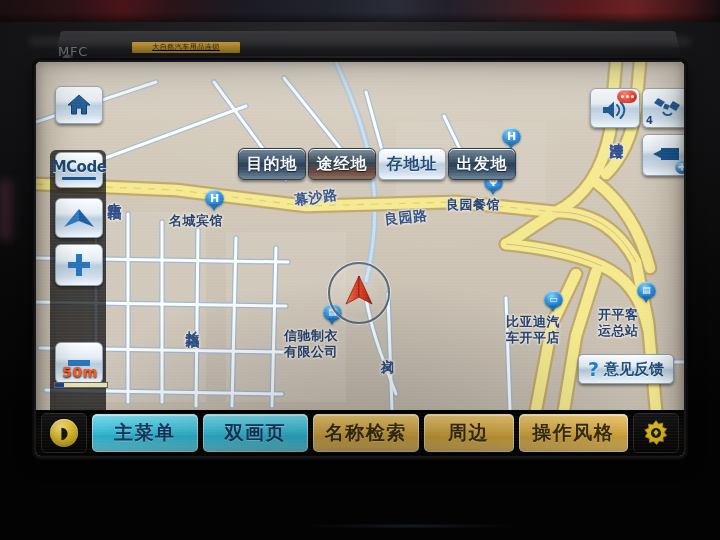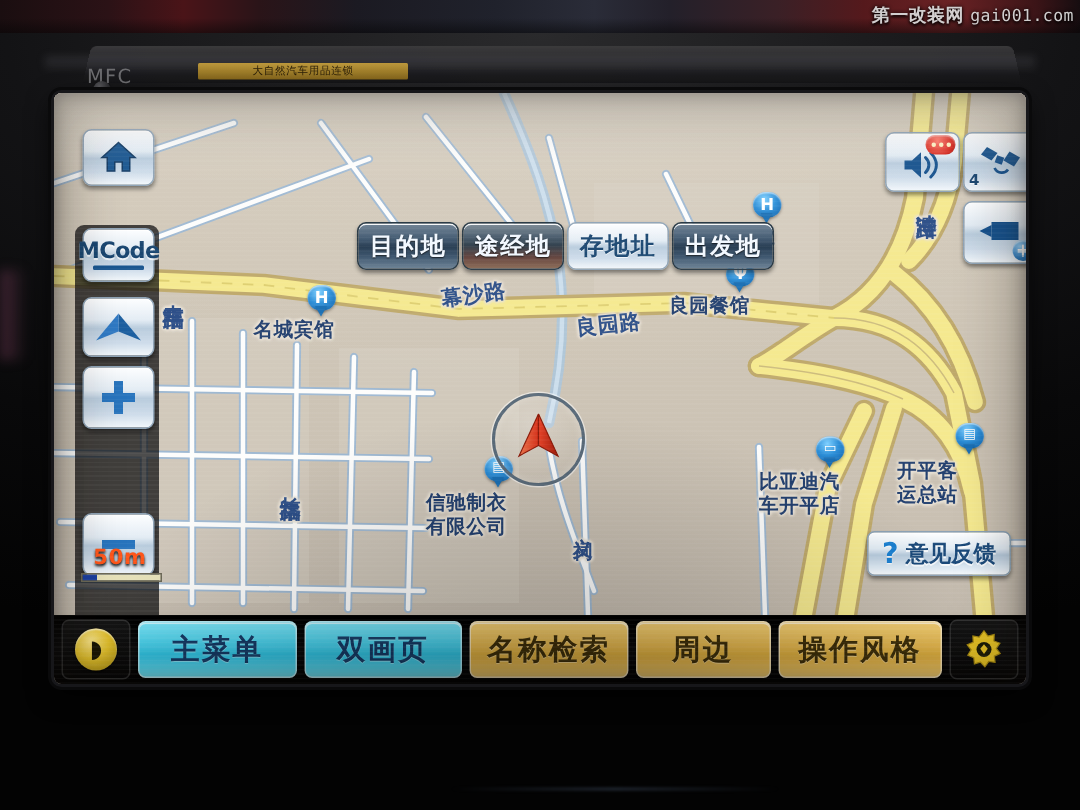--- a/index.html
+++ b/index.html
@@ -34,25 +34,26 @@
     border-radius: 4px 4px 0 0;
     transform: perspective(380px) rotateX(16deg);
     opacity:.92;
   }
   .bezel-sheen {
     position:absolute; left:30px; top:38px; width:660px; height:10px;
     background: linear-gradient(180deg, rgba(150,150,160,.22), rgba(0,0,0,0));
     filter: blur(3px);
   }
   .brand-sticker {
-    position:absolute; left:132px; top:42px; width:140px; height:11px;
+    position:absolute; left:132px; top:42px; width:108px; height:11px;
     background: linear-gradient(180deg,#c9a23e,#8d6c1c);
     border-radius:1px;
     opacity:.92;
     overflow:hidden;
+    text-decoration:underline;
   }
   .brand-sticker span {
     display:block; font-size:7px; line-height:11px; text-align:center;
     color:#2a1d05; letter-spacing:.5px; white-space:nowrap;
     filter: blur(.4px);
   }
   .mfc-label {
     position:absolute; left:58px; top:44px;
     font-size:13px; color:#6d6d70; letter-spacing:.8px;
     filter: blur(.35px);
@@ -276,24 +277,20 @@
   <div class="bezel-top-lip"></div>
   <div class="bezel-sheen"></div>
   <div class="brand-sticker">
       <span>大自然汽车用品连锁</span>
     </div>
   <div class="mfc-label">MFC</div>
   <div class="bezel-knob"></div>
   <div class="env-left-glow"></div>
   <div class="env-bottom-streak"></div>
 
-  <div class="watermark">
-    <span class="wm-cn">第一改装网</span>
-    <span class="wm-url">gai001.com</span>
-  </div>
 
   <div class="screen">
     <div class="screen-inner">
 
       <div class="map">
         <svg width="648" height="348" viewBox="0 0 648 348">
           <defs>
             <linearGradient id="mapbg" x1="0" y1="0" x2="0" y2="1">
               <stop offset="0%" stop-color="#d6cdbe"></stop>
               <stop offset="45%" stop-color="#cfc6b7"></stop>

